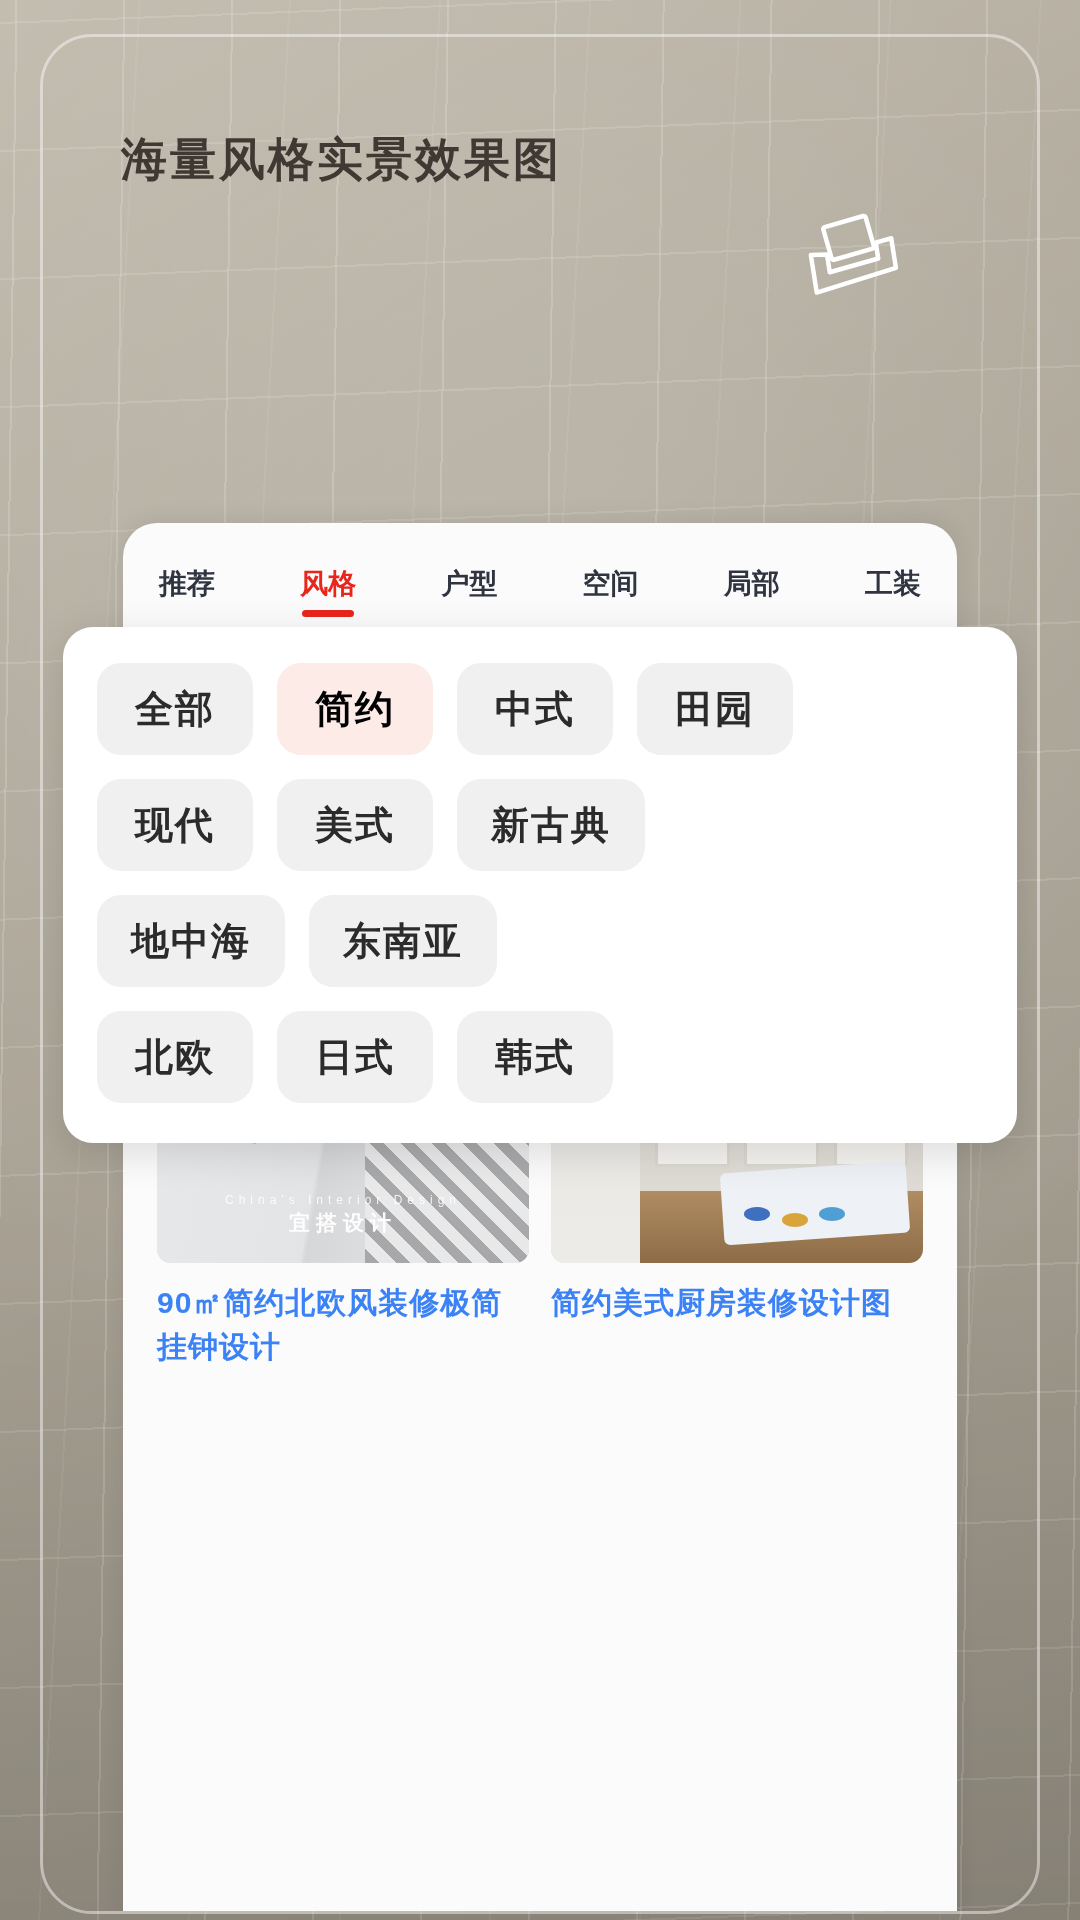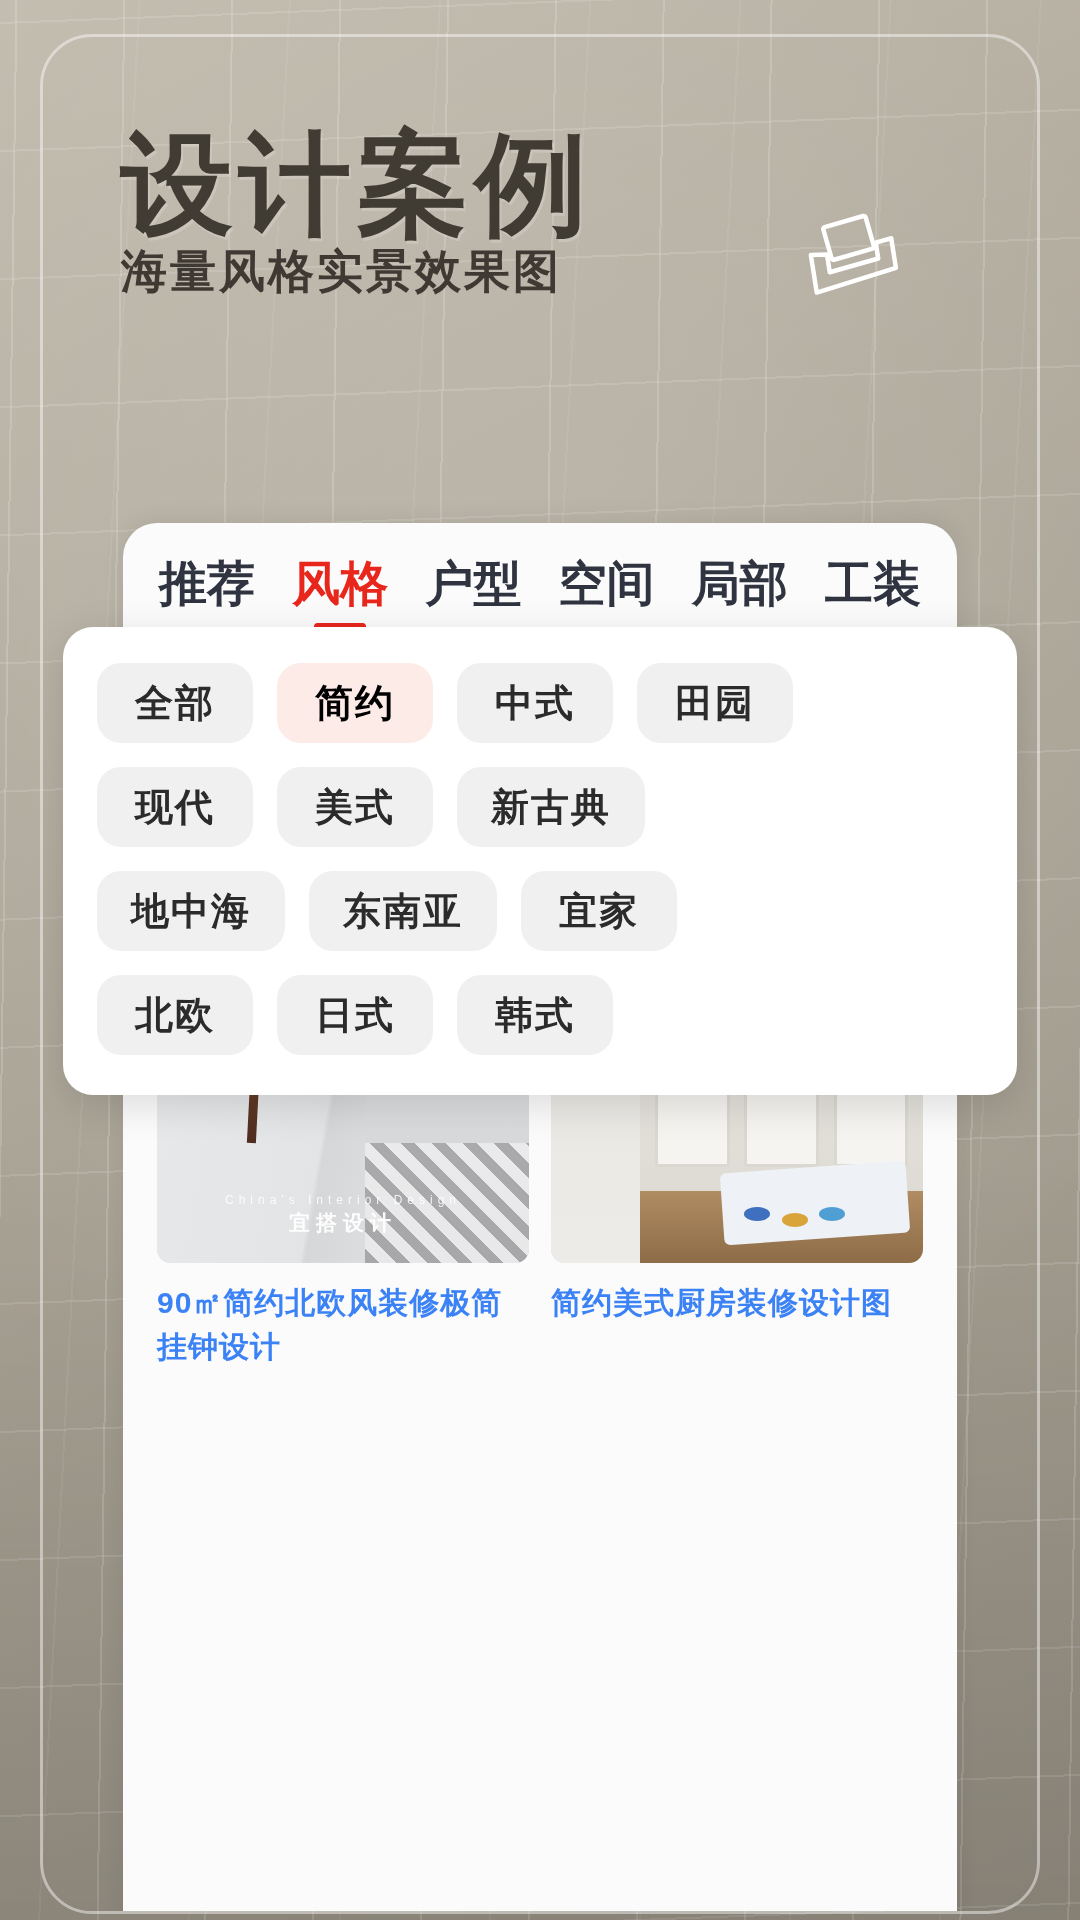--- a/index.html
+++ b/index.html
@@ -123,21 +123,21 @@
 
   .tabbar {
     display: flex;
     align-items: center;
     justify-content: space-between;
     padding: 30px 34px 0 34px;
     height: 104px;
   }
   .tab {
     position: relative;
-    font-size: 48px;
+    font-size: 28px;
     font-weight: 700;
     color: #2f3440;
     padding: 4px 2px 16px 2px;
     white-space: nowrap;
   }
   .tab.active { color: #e8261c; }
   .tab.active::after {
     content: "";
     position: absolute;
     left: 50%;
@@ -233,21 +233,21 @@
     padding: 36px 34px 40px 34px;
   }
   .chip-row {
     display: flex;
     gap: 24px;
     margin-bottom: 24px;
   }
   .chip-row:last-child { margin-bottom: 0; }
   .chip {
     min-width: 156px;
-    height: 80px;
+    height: 92px;
     padding: 0 34px;
     border-radius: 24px;
     background: #f0f0f0;
     color: #2b2b2b;
     font-size: 38px;
     font-weight: 700;
     display: flex;
     align-items: center;
     justify-content: center;
     letter-spacing: 2px;
@@ -265,21 +265,20 @@
 
   <div class="wall"></div>
   <div class="wall-grid"></div>
   <div class="wall-grid g2"></div>
   <div class="wall-vignette"></div>
 
   <div class="device">
     <div class="device-inner">
 
       <div class="hero">
-        <div class="hero-title">设计案例</div>
         <div class="hero-sub">海量风格实景效果图</div>
         <svg class="sofa-icon" viewBox="0 0 120 96" fill="none">
           <path d="M22 44 L22 82 L104 70 L104 40 L88 42 L88 58 L38 64 L38 46 Z" stroke="#ffffff" stroke-width="4.5" stroke-linejoin="round" fill="none"></path>
           <rect x="40" y="16" width="44" height="34" rx="2" transform="rotate(-7 62 33)" stroke="#ffffff" stroke-width="4.5" fill="none"></rect>
         </svg>
       </div>
 
       <div class="content-card">
 
         <div class="tabbar">
@@ -358,21 +357,20 @@
 
         <div class="chip-row">
           <div class="chip">现代</div>
           <div class="chip">美式</div>
           <div class="chip">新古典</div>
         </div>
 
         <div class="chip-row">
           <div class="chip">地中海</div>
           <div class="chip">东南亚</div>
-          <div class="chip">宜家</div>
         </div>
 
         <div class="chip-row">
           <div class="chip">北欧</div>
           <div class="chip">日式</div>
           <div class="chip">韩式</div>
         </div>
 
       </div>
 

